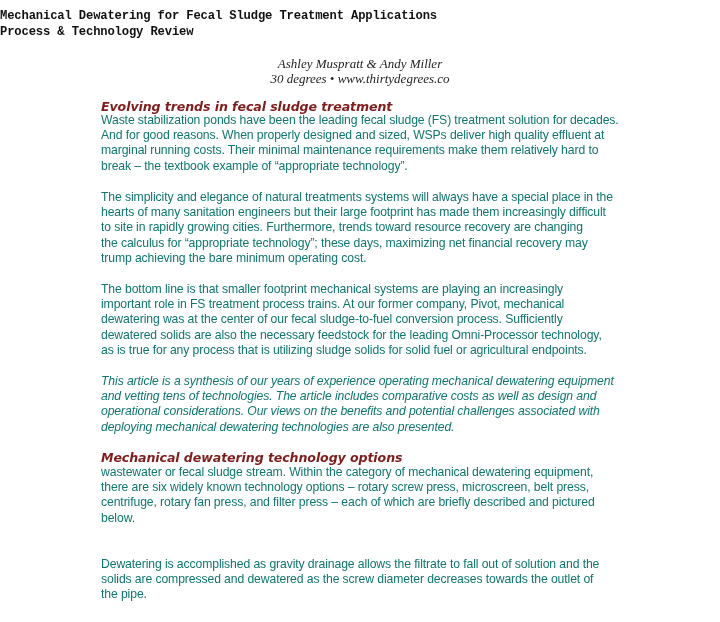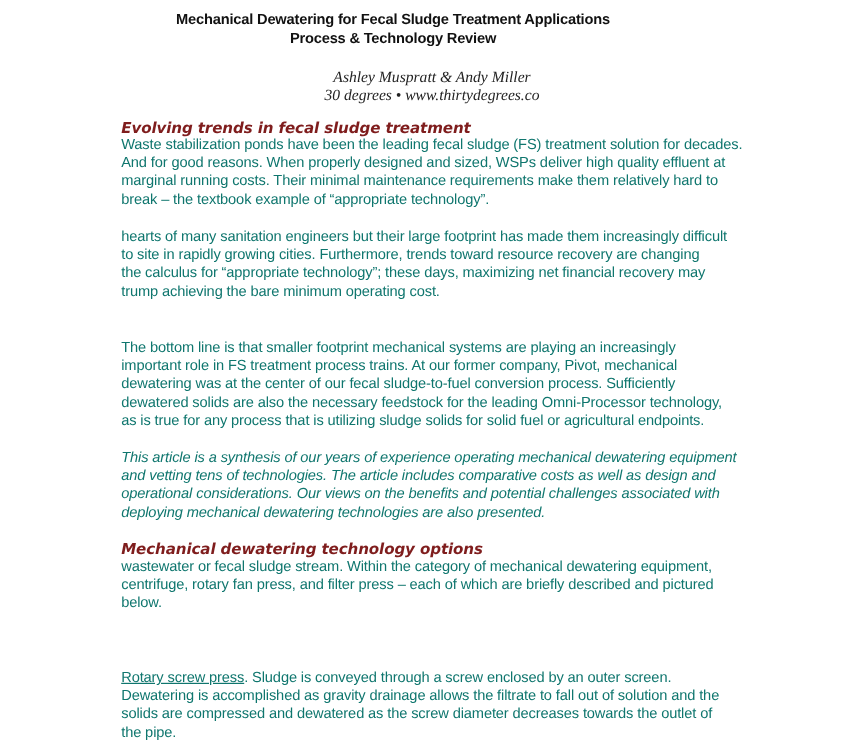--- a/index.html
+++ b/index.html
@@ -1,19 +1,19 @@
 <!DOCTYPE html>
 <html><head>
 <meta charset="utf-8">
 <style>
   html, body { margin: 0; padding: 0; background: #ffffff; }
   body { width: 720px; height: 622px; overflow: hidden; position: relative; color: #1a1a1a; }
   .page { position: absolute; left: 0; top: 0; width: 720px; height: 622px; }
-  .title { position: absolute; left: 0; width: 655px; text-align: center;
-    font-family: Liberation Sans, sans-serif; font-weight: bold; font-size: 12.2px; letter-spacing: -0.15px; color: #111; }
+  .title { position: absolute; left: 0; width: 655px; text-align: left;
+    font-family: Liberation Mono, monospace; font-weight: bold; font-size: 12.2px; letter-spacing: -0.15px; color: #111; }
   .title.l1 { top: 9px; }
   .title.l2 { top: 25px; }
   .byline { position: absolute; left: 0; width: 720px; text-align: center;
     font-family: "Liberation Serif", serif; font-style: italic; font-size: 13px; color: #222; }
   .byline.l1 { top: 56px; }
   .byline.l2 { top: 71px; }
   .block { position: absolute; left: 101px; width: 560px;
     font-family: "Liberation Sans", sans-serif; font-size: 12.2px; line-height: 15.2px; letter-spacing: -0.1px; color: #0f766e; }
   .block .line { display: block; white-space: nowrap; }
   .heading { position: absolute; left: 101px; font-family: "DejaVu Sans", sans-serif; font-weight: bold; font-style: italic;
@@ -32,20 +32,21 @@
   <div class="heading" style="top:99px;">Evolving trends in fecal sludge treatment</div>
 
   <div class="block" style="top:113px;">
     <span class="line">Waste stabilization ponds have been the leading fecal sludge (FS) treatment solution for decades.</span>
     <span class="line">And for good reasons.  When properly designed and sized, WSPs deliver high quality effluent at</span>
     <span class="line">marginal running costs.  Their minimal maintenance requirements make them relatively hard to</span>
     <span class="line">break – the textbook example of “appropriate technology”.</span>
   </div>
 
   <div class="block" style="top:190px;">
+    <span class="line">The simplicity and elegance of natural treatments systems will always have a special place in the</span>
     <span class="line">hearts of many sanitation engineers but their large footprint has made them increasingly difficult</span>
     <span class="line">to site in rapidly growing cities.  Furthermore, trends toward resource recovery are changing</span>
     <span class="line">the calculus for “appropriate technology”; these days, maximizing net financial recovery may</span>
     <span class="line">trump achieving the bare minimum operating cost.</span>
   </div>
 
   <div class="block" style="top:282px;">
     <span class="line">The bottom line is that smaller footprint mechanical systems are playing an increasingly</span>
     <span class="line">important role in FS treatment process trains.  At our former company, Pivot, mechanical</span>
     <span class="line">dewatering was at the center of our fecal sludge-to-fuel conversion process.  Sufficiently</span>
@@ -57,23 +58,23 @@
     <span class="line">This article is a synthesis of our years of experience operating mechanical dewatering equipment</span>
     <span class="line">and vetting tens of technologies. The article includes comparative costs as well as design and</span>
     <span class="line">operational considerations.  Our views on the benefits and potential challenges associated with</span>
     <span class="line">deploying mechanical dewatering technologies are also presented.</span>
   </div>
 
   <div class="heading" style="top:450px;">Mechanical dewatering technology options</div>
 
   <div class="block" style="top:465px;">
     <span class="line">wastewater or fecal sludge stream.  Within the category of mechanical dewatering equipment,</span>
+    <span class="line">there are six widely known technology options – rotary screw press, microscreen, belt press,</span>
     <span class="line">centrifuge, rotary fan press, and filter press – each of which are briefly described and pictured</span>
     <span class="line">below.</span>
   </div>
 
   <div class="block" style="top:557px;">
-    <span class="line"><span class="u">Rotary screw press</span><span>.  Sludge is conveyed through a screw enclosed by an outer screen.</span></span>
     <span class="line">Dewatering is accomplished as gravity drainage allows the filtrate to fall out of solution and the</span>
     <span class="line">solids are compressed and dewatered as the screw diameter decreases towards the outlet of</span>
     <span class="line">the pipe.</span>
   </div>
 </div>
 
 </body></html>

